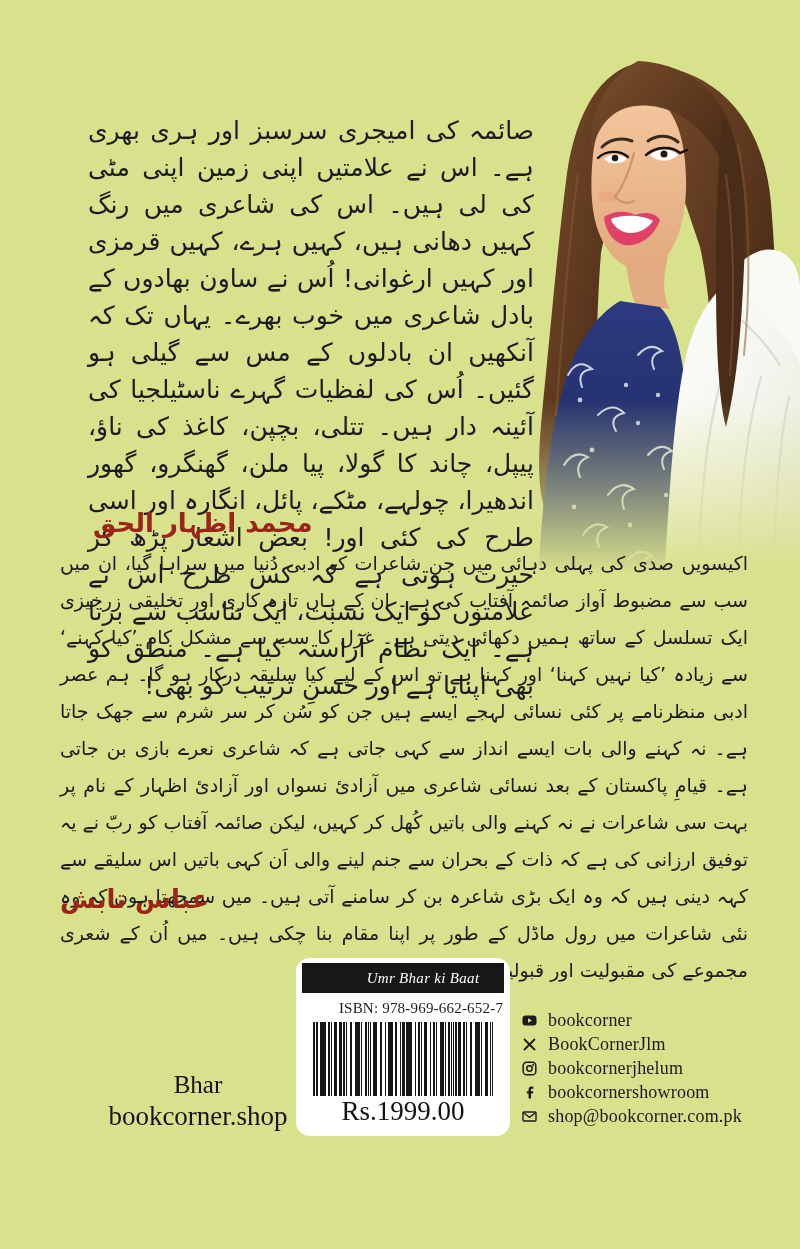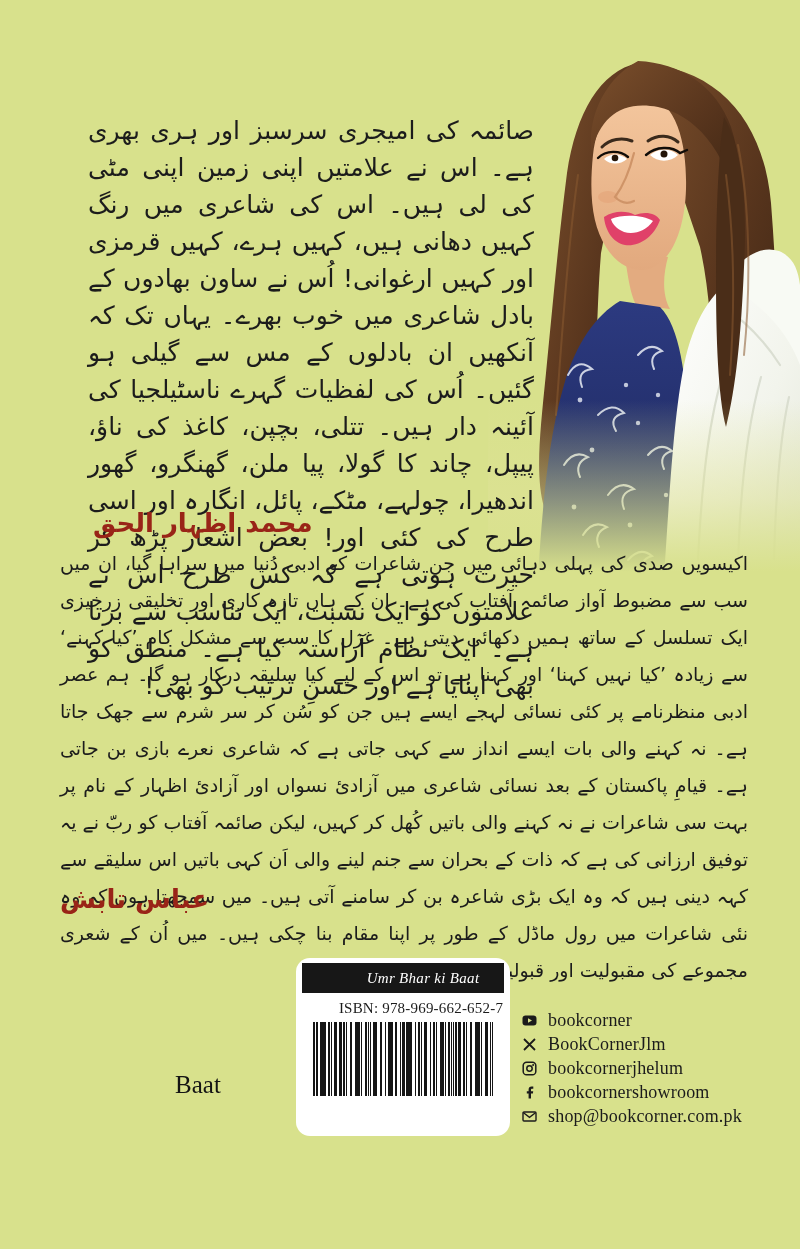--- a/index.html
+++ b/index.html
@@ -187,20 +187,21 @@
 
   <div class="urdu review-2">اکیسویں صدی کی پہلی دہائی میں جن شاعرات کو ادبی دُنیا میں سراہا گیا، ان میں سب سے مضبوط آواز صائمہ آفتاب کی ہے۔ ان کے ہاں تازہ کاری اور تخلیقی زرخیزی ایک تسلسل کے ساتھ ہمیں دکھائی دیتی ہے۔ غزل کا سب سے مشکل کام ’کیا کہنے‘ سے زیادہ ’کیا نہیں کہنا‘ اور کہنا ہے تو اس کے لیے کیا سلیقہ درکار ہو گا۔ ہم عصر ادبی منظرنامے پر کئی نسائی لہجے ایسے ہیں جن کو سُن کر سر شرم سے جھک جاتا ہے۔ نہ کہنے والی بات ایسے انداز سے کہی جاتی ہے کہ شاعری نعرے بازی بن جاتی ہے۔ قیامِ پاکستان کے بعد نسائی شاعری میں آزادیٔ نسواں اور آزادیٔ اظہار کے نام پر بہت سی شاعرات نے نہ کہنے والی باتیں کُھل کر کہیں، لیکن صائمہ آفتاب کو ربّ نے یہ توفیق ارزانی کی ہے کہ ذات کے بحران سے جنم لینے والی اَن کہی باتیں اس سلیقے سے کہہ دینی ہیں کہ وہ ایک بڑی شاعرہ بن کر سامنے آتی ہیں۔ میں سمجھتا ہوں کہ وہ نئی شاعرات میں رول ماڈل کے طور پر اپنا مقام بنا چکی ہیں۔ میں اُن کے شعری مجموعے کی مقبولیت اور قبولیت کے لیے دُعا گو ہوں۔</div>
   <div class="reviewer reviewer-2">عباس تابش</div>
 
   <div class="barcode-card">
     <div class="barcode-title-bar">
       <span>Umr Bhar ki Baat</span>
     </div>
     <div class="isbn">ISBN: 978-969-662-652-7</div>
     <div class="barcode-bars"></div>
+    <div class="price">Rs.1999.00</div>
   </div>
 
   <div class="social">
     <div class="social-row">
       <span class="icon">
         <svg viewBox="0 0 15 15">
             <rect x="0.5" y="2.5" width="14" height="10" rx="3" fill="#1b1b1b"></rect>
             <path d="M6 5.2 L10 7.5 L6 9.8 Z" fill="#d8e18c"></path>
           </svg>
       </span>
@@ -237,16 +238,17 @@
         <svg viewBox="0 0 15 15">
             <rect x="1" y="3" width="13" height="9" rx="1" fill="none" stroke="#1b1b1b" stroke-width="1.4"></rect>
             <path d="M1.5 3.8 L7.5 8.4 L13.5 3.8" fill="none" stroke="#1b1b1b" stroke-width="1.4"></path>
           </svg>
       </span>
       <span class="social-label">shop@bookcorner.com.pk</span>
     </div>
   </div>
 
   <div class="visit">
-    <div class="visit-line1">Baat</div>
+    <div class="visit-line1">Bhar</div>
+    <div class="visit-line2">bookcorner.shop</div>
   </div>
 
 </div>
 
 </body></html>

